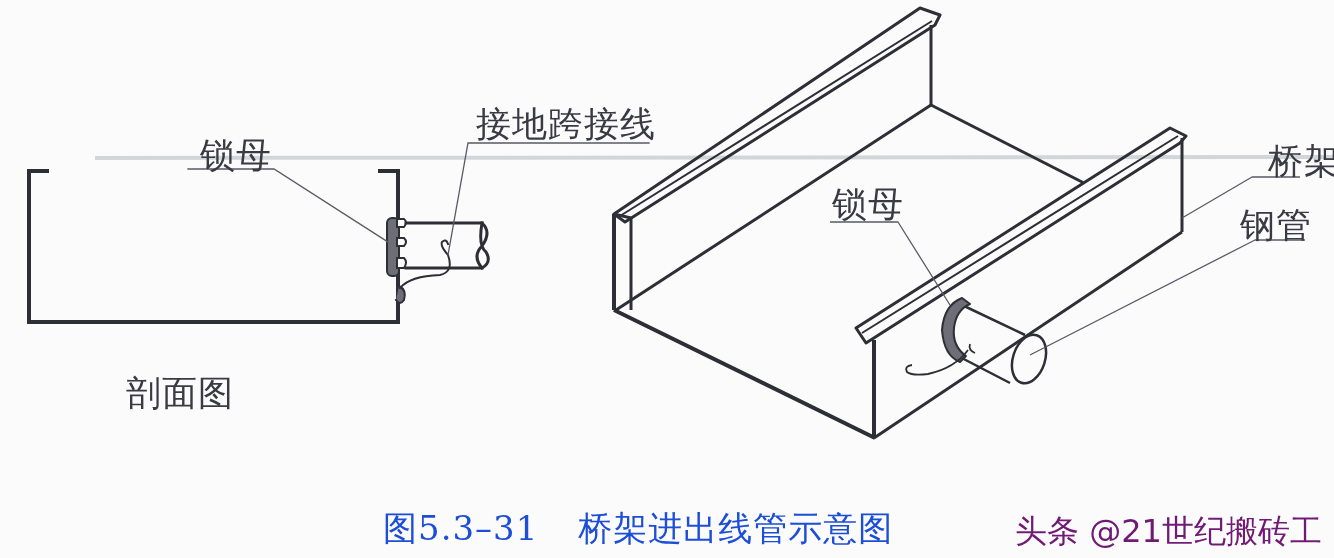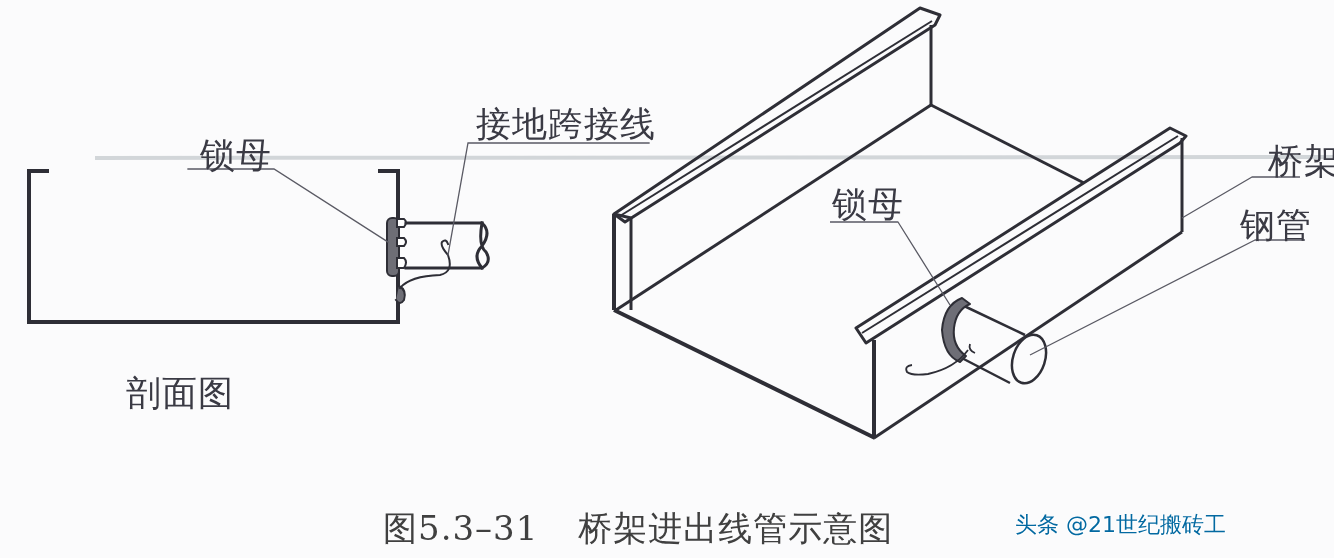--- a/index.html
+++ b/index.html
@@ -10,27 +10,27 @@
     font-family: "DejaVu Serif", "Liberation Serif", serif;
   }
   #scene { position: absolute; left: 0; top: 0; width: 1334px; height: 558px; }
   .lbl {
     position: absolute; color: #3a3a44; font-size: 35px; line-height: 1;
     font-family: Liberation Serif, serif; font-weight: 300;
     letter-spacing: 1px; white-space: nowrap;
   }
   .caption {
     position: absolute; left: 383px; top: 506px;
-    font-size: 34px; color: #404040; white-space: nowrap;
+    font-size: 34px; color: #1d4ed8; white-space: nowrap;
     font-family: "DejaVu Serif", "Liberation Serif", serif; letter-spacing: 1px;
   }
   .caption .num { margin-right: 40px; }
   .watermark {
     position: absolute; left: 1015px; top: 510px;
-    font-size: 22px; color: #0369a1; white-space: nowrap;
+    font-size: 32px; color: #701a75; white-space: nowrap;
     font-family: "DejaVu Sans", "Liberation Sans", sans-serif;
     text-shadow: 1px 1px 0 #ffffff, -1px 0 0 #ffffff;
   }
 </style>
 </head>
 <body>
 
 <svg id="scene" viewBox="0 0 1334 558" xmlns="http://www.w3.org/2000/svg">
 
   <line x1="95" y1="158" x2="1334" y2="157" stroke="#c9cdd1" stroke-width="4" opacity="0.8"></line>

